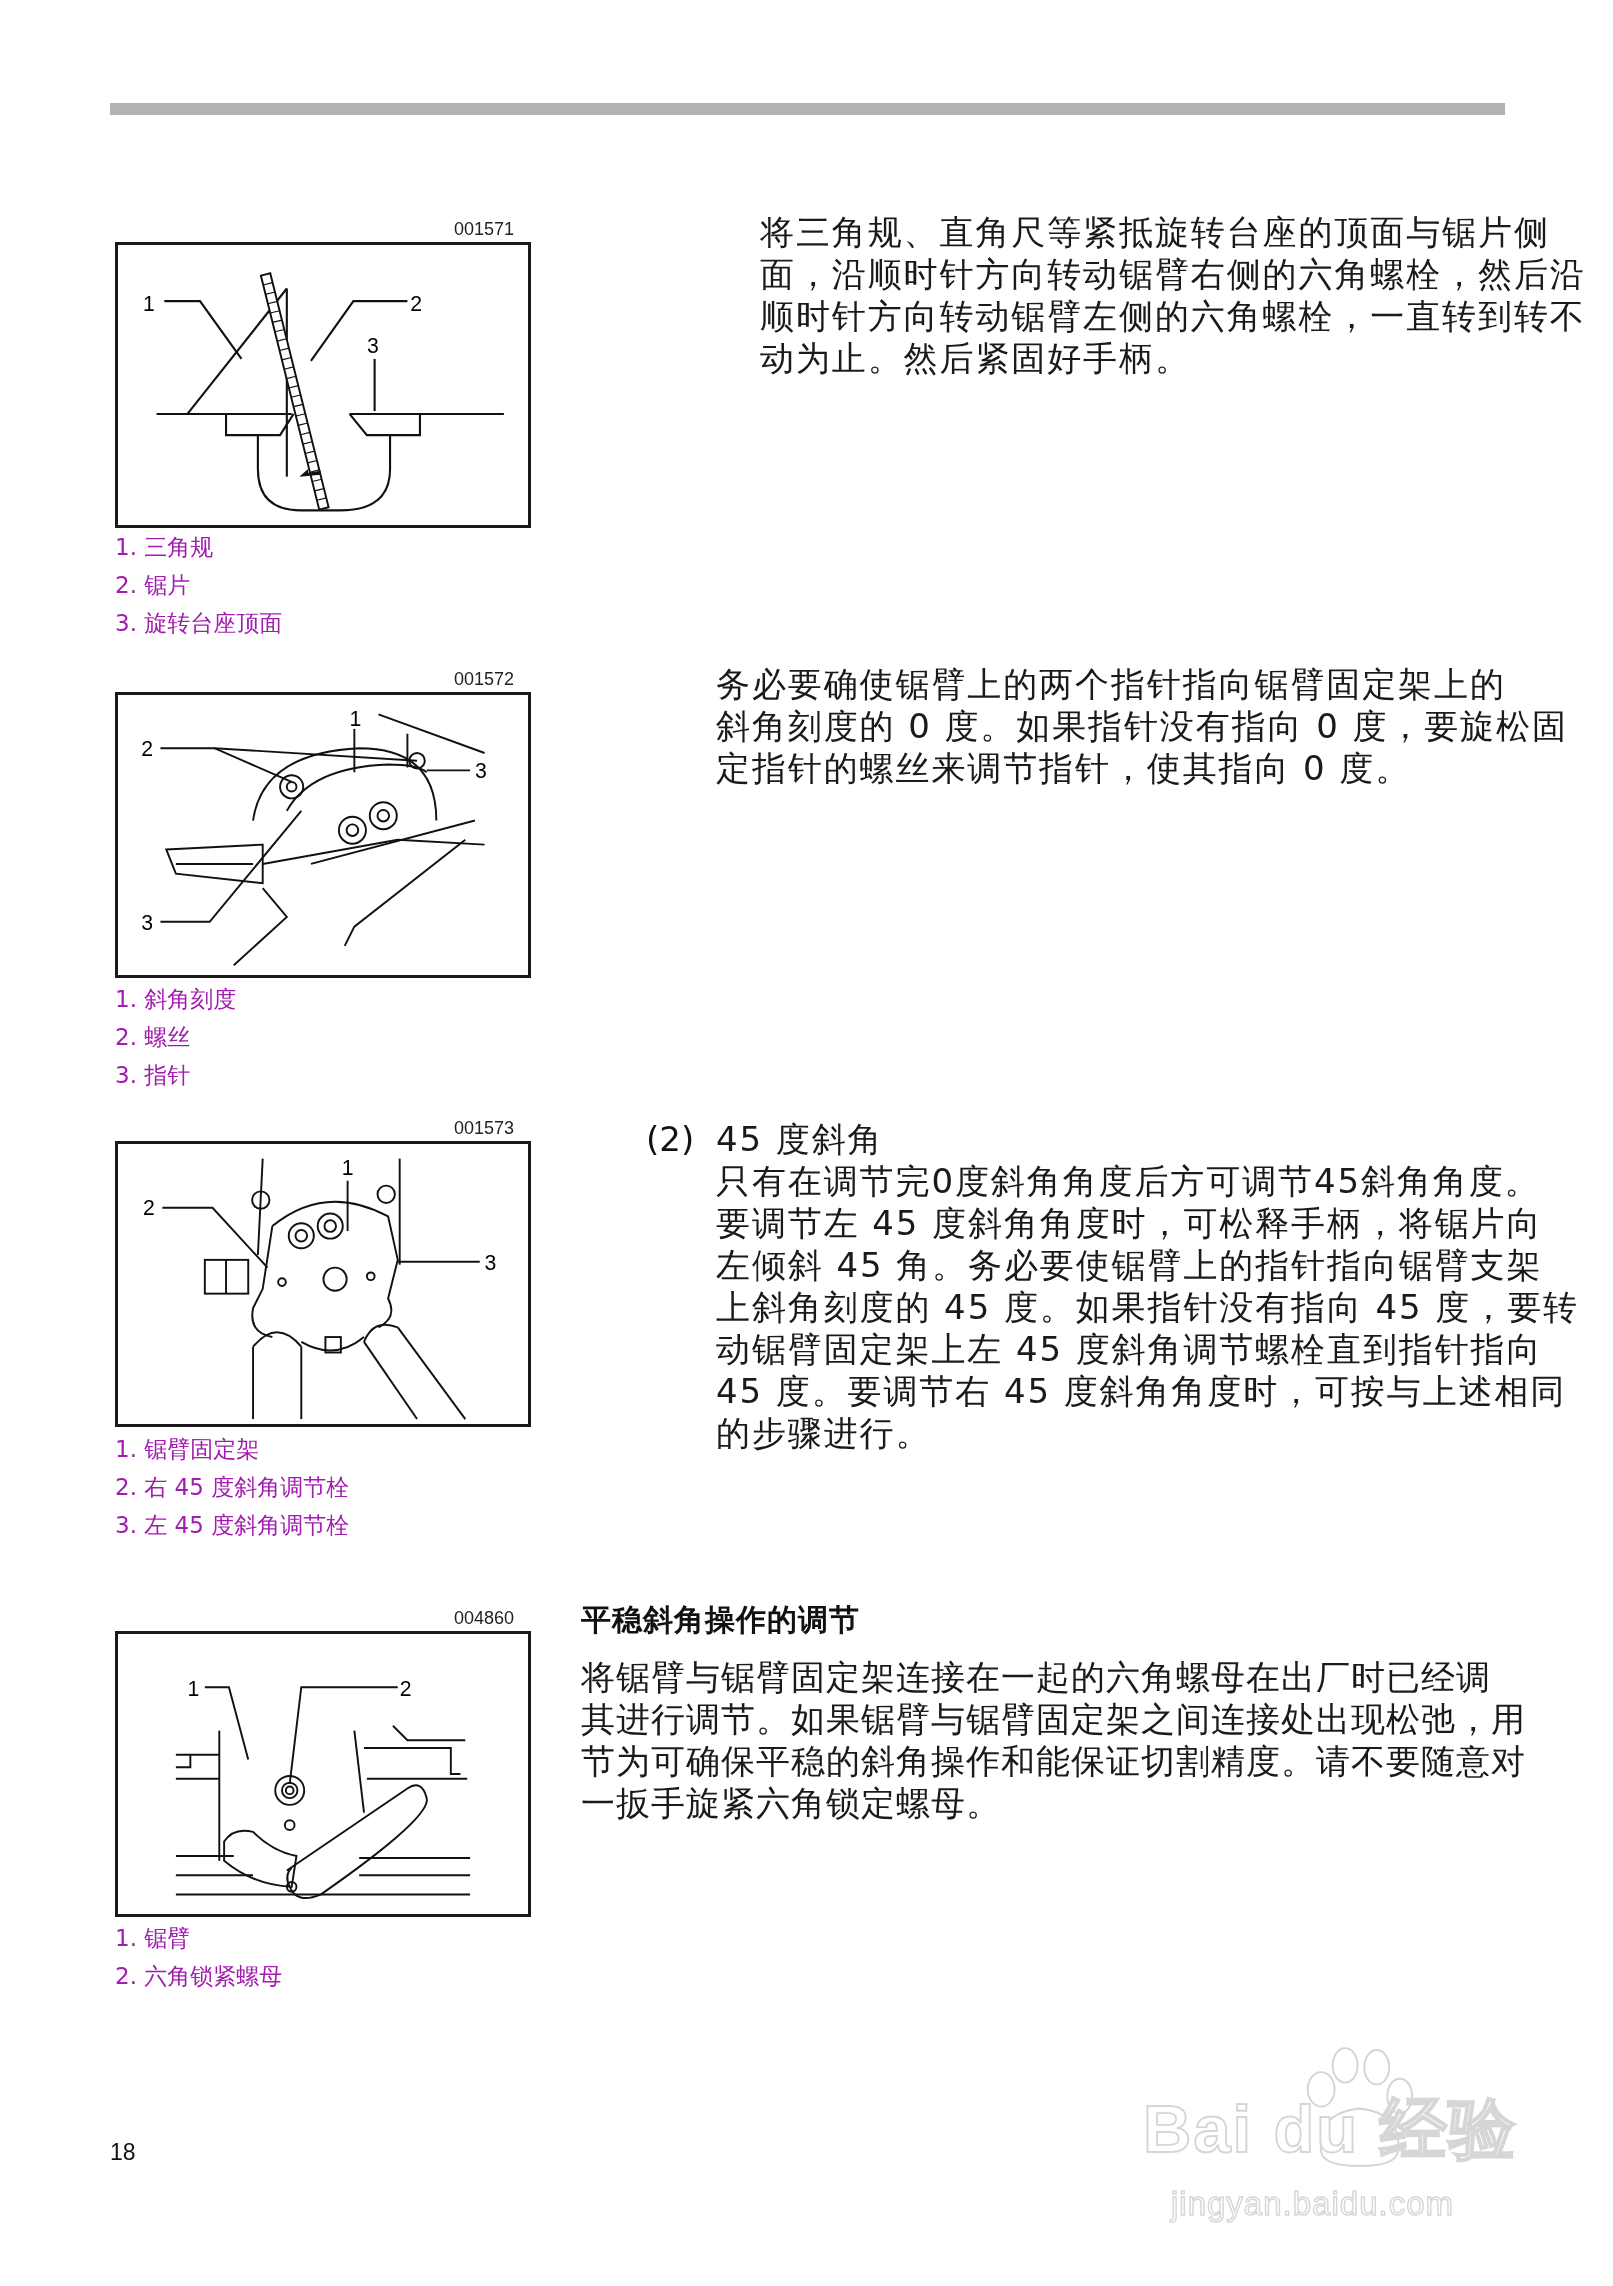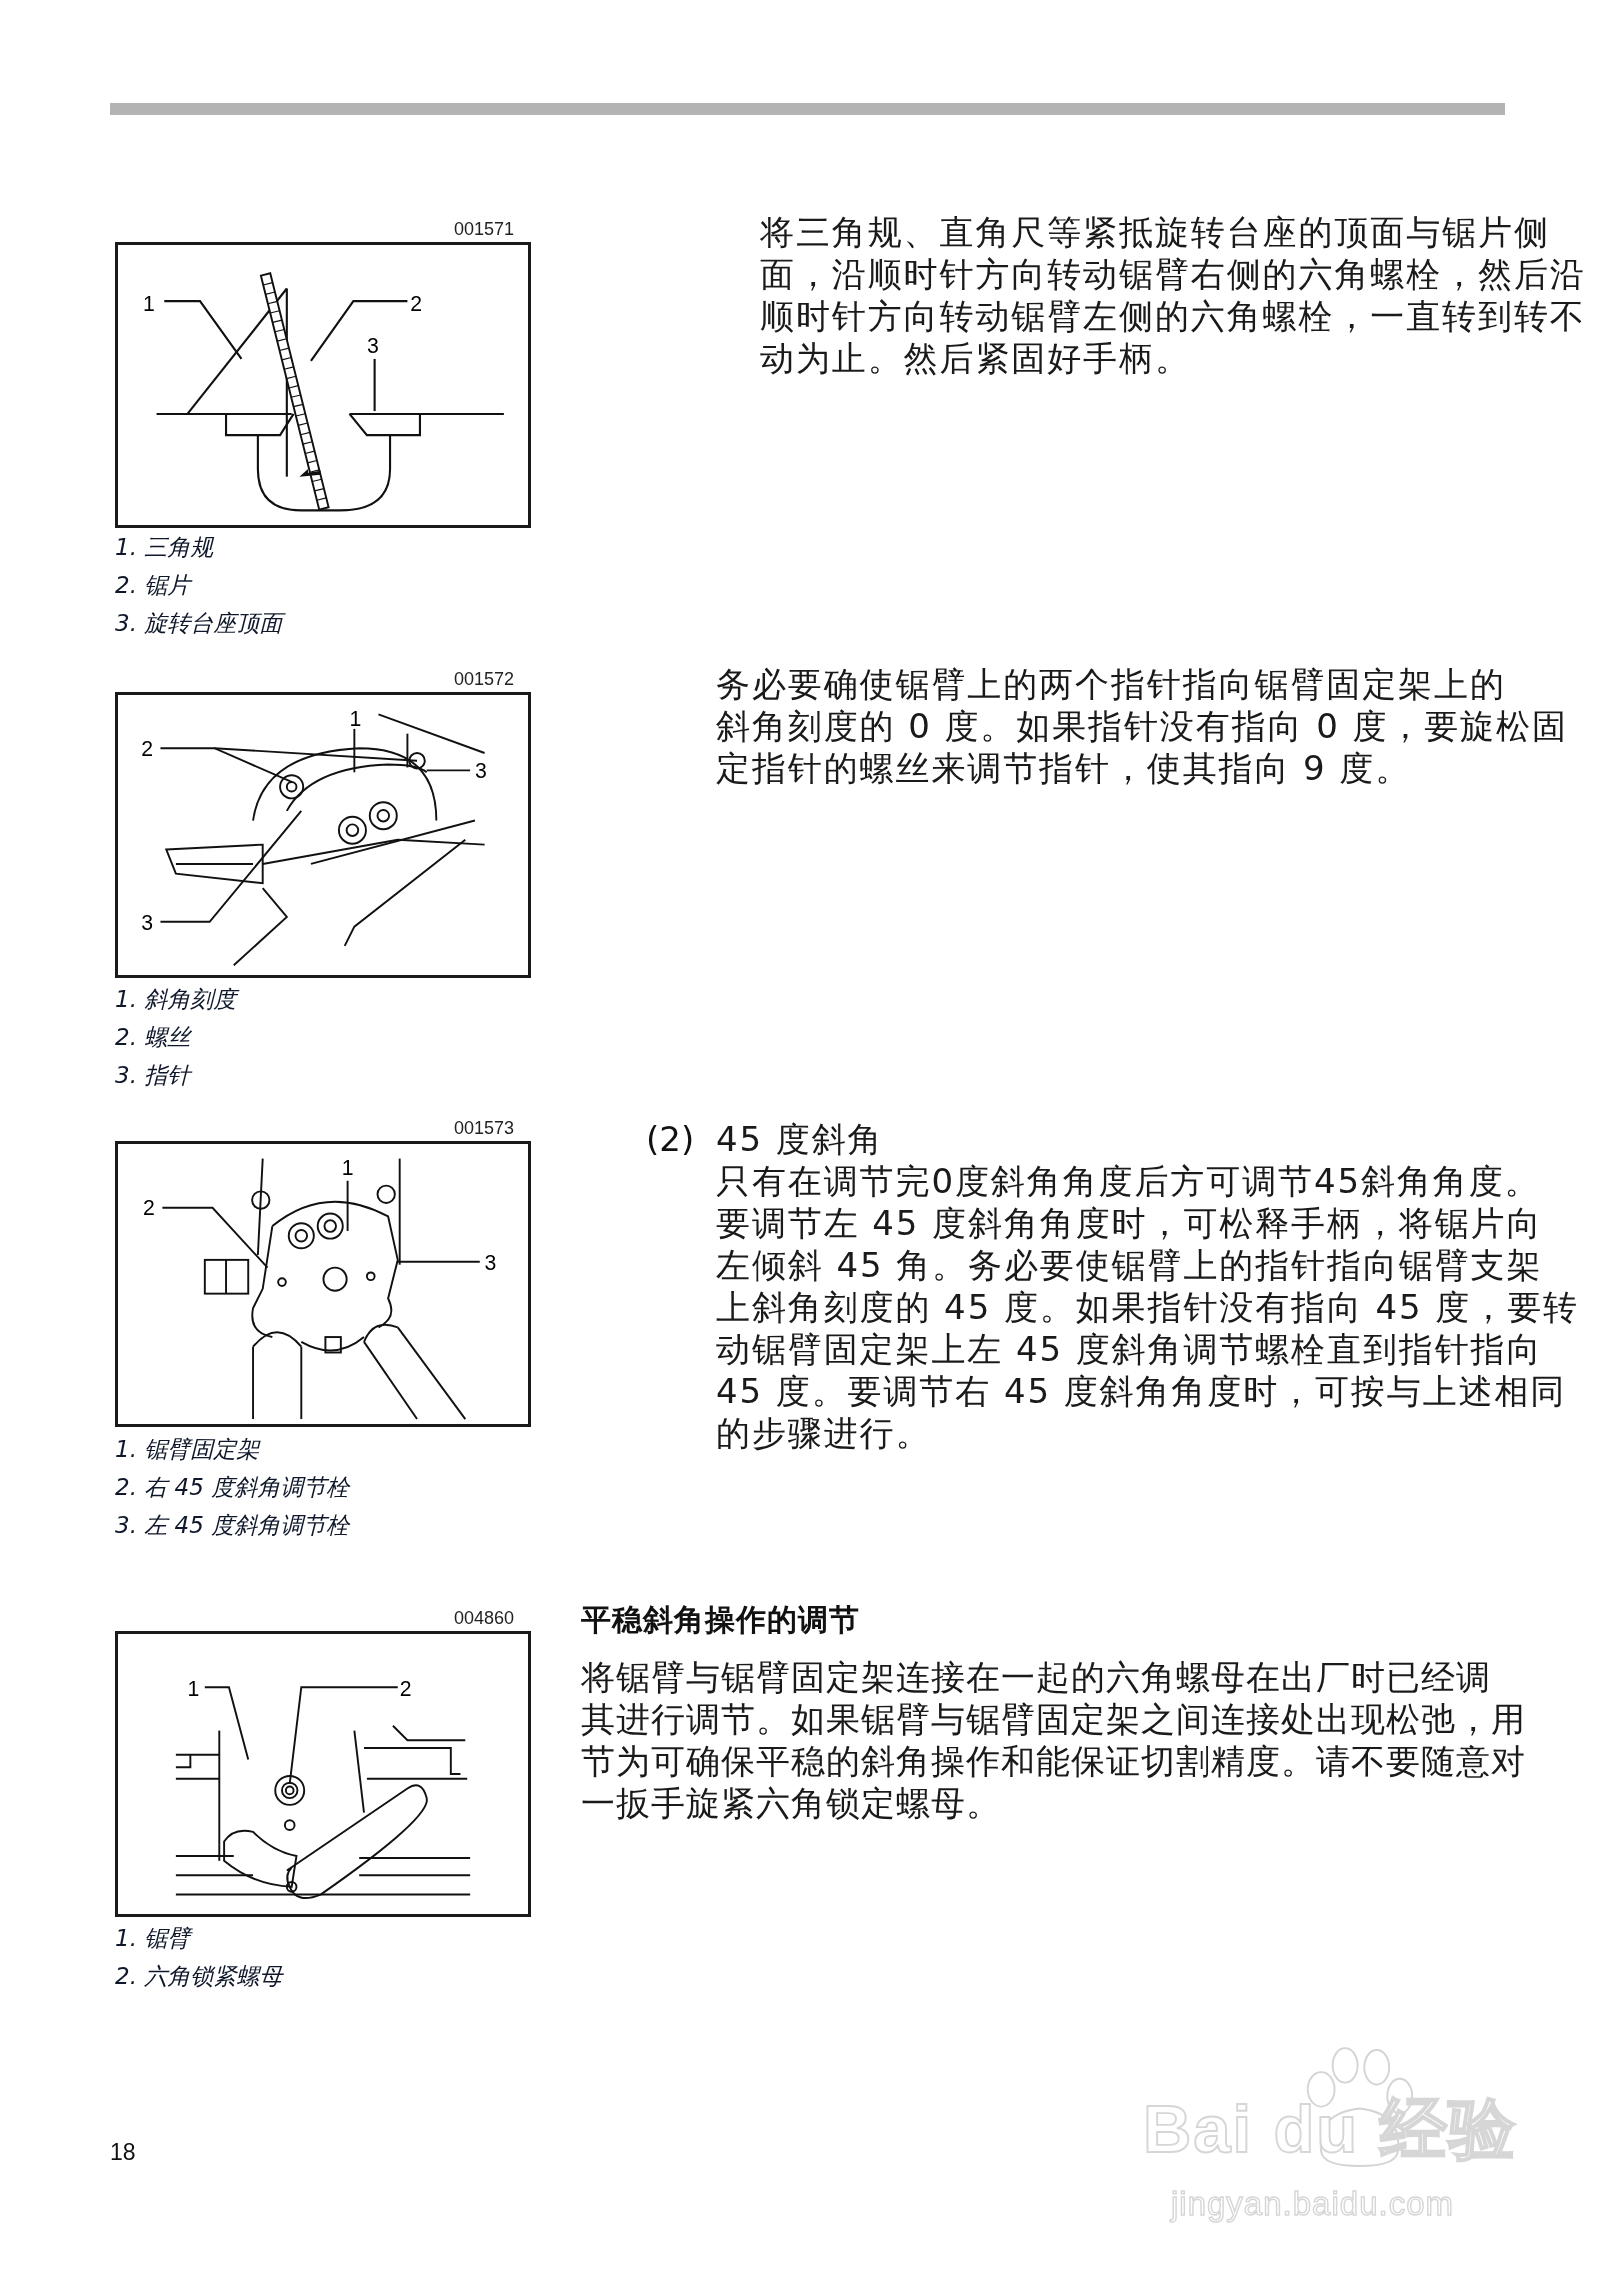--- a/index.html
+++ b/index.html
@@ -3,21 +3,21 @@
 <meta charset="utf-8">
 <style>
   html, body { margin: 0; padding: 0; background: #ffffff; }
   body { width: 1614px; height: 2286px; position: relative; overflow: hidden;
          font-family: "DejaVu Sans", "Liberation Sans", sans-serif; color: #111; }
   .top-rule { position: absolute; left: 110px; top: 103px; width: 1395px; height: 11.5px; background: #b3b3b3; }
   .fig-code { position: absolute; left: 98px; width: 416px; text-align: right;
               font-family: Liberation Sans, sans-serif; font-size: 18px; color: #222; }
   .fig-box { position: absolute; left: 115px; width: 416px; border: 3.8px solid #1a1a1a; box-sizing: border-box; background: #fff; }
   .fig-box svg { width: 100%; height: 100%; display: block; }
-  .caption { position: absolute; left: 115px; font-size: 23px; line-height: 38px; color: #0f172a; font-style: italic; }
+  .caption { position: absolute; left: 115px; font-size: 23px; line-height: 38px; color: #a21caf; }
   .caption div { white-space: nowrap; }
   .para { position: absolute; font-size: 34px; line-height: 42px; color: #1a1a1a; letter-spacing: 1.9px; }
   .para p { margin: 0; }
   .item-num { position: absolute; left: 646px; font-size: 34px; line-height: 42px; }
   .heading { position: absolute; left: 581px; top: 1599px; font-size: 30px; font-weight: bold; line-height: 42px; letter-spacing: 1px; }
   .page-num { position: absolute; left: 110px; top: 2139px; font-family: "Liberation Sans", sans-serif; font-size: 23px; }
   .watermark { position: absolute; left: 1143px; top: 2046px; width: 423px; height: 192px; color: #e4e4e4; }
   .wm-logo { position: absolute; left: 0; top: 38px; font-family: "Liberation Sans", sans-serif; font-weight: bold; font-size: 67px;
              color: #fff; -webkit-text-stroke: 1.9px #d6d6d6; letter-spacing: 1.9px; }
   .wm-url { position: absolute; left: 0; top: 139px; font-family: "Liberation Sans", sans-serif; font-size: 33px;
@@ -134,21 +134,21 @@
 </div>
 <div class="caption" style="top:980px">
   <div>1. 斜角刻度</div>
   <div>2. 螺丝</div>
   <div>3. 指针</div>
 </div>
 
 <div class="para" style="left:716px;top:663px">
   <p>务必要确使锯臂上的两个指针指向锯臂固定架上的</p>
   <p>斜角刻度的 0 度。如果指针没有指向 0 度，要旋松固</p>
-  <p>定指针的螺丝来调节指针，使其指向 9 度。</p>
+  <p>定指针的螺丝来调节指针，使其指向 0 度。</p>
 </div>
 
 <div class="fig-code" style="top:1118px">001573</div>
 <div class="fig-box" style="top:1141px;height:286px">
   <svg viewBox="0 0 425 290">
     <g fill="none" stroke="#111" stroke-width="2">
       <line x1="150" y1="15" x2="145" y2="115"></line>
       <line x1="292" y1="15" x2="292" y2="125"></line>
       <circle cx="148" cy="58" r="9"></circle>
         <circle cx="278" cy="52" r="9"></circle>

